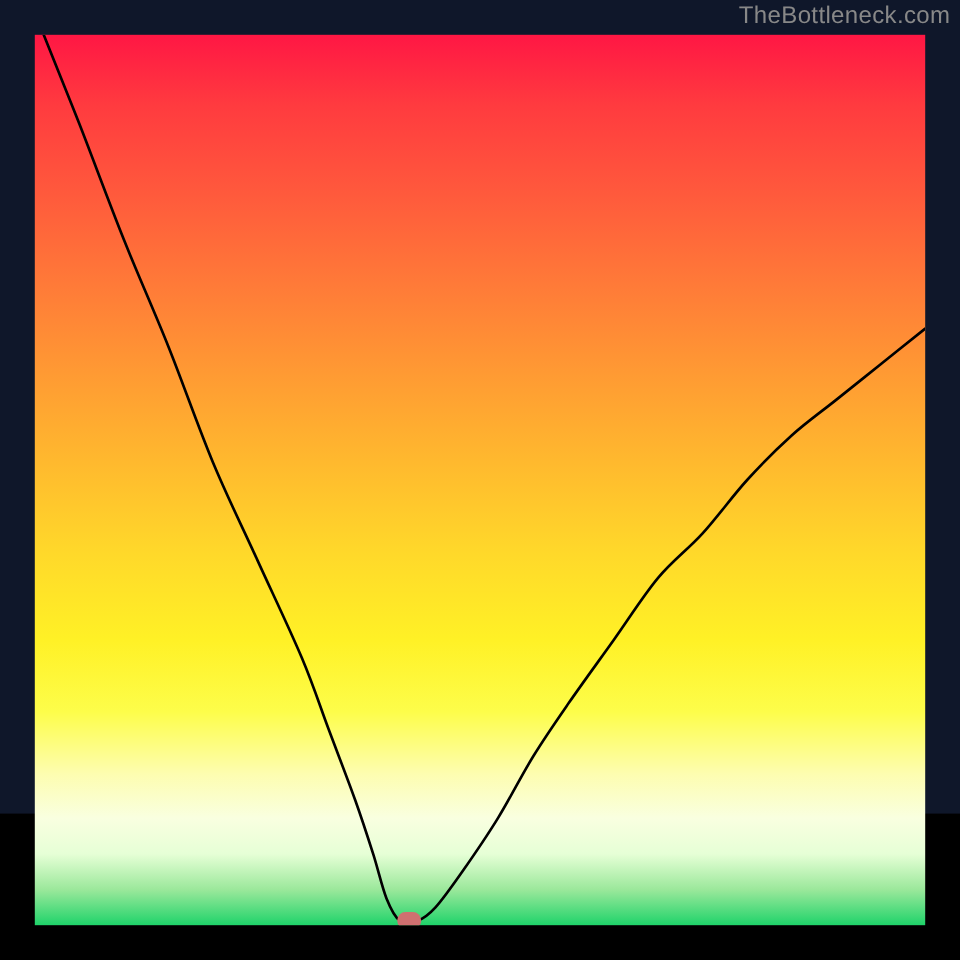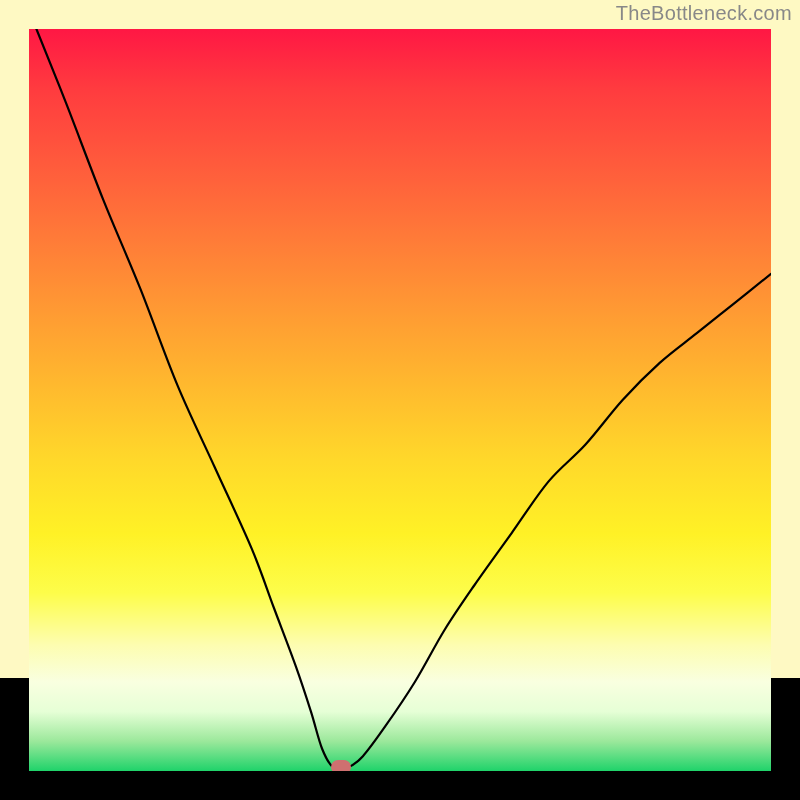--- a/index.html
+++ b/index.html
@@ -8,21 +8,21 @@
     width: 800px;
     height: 800px;
     background: #000;
     overflow: hidden;
     font-family: Arial, Helvetica, sans-serif;
   }
   .frame {
     position: relative;
     width: 800px;
     height: 678px;
-    background: #fef9c3;
+    background: #0f172a;
     text-align: right;
   }
   .attribution {
     position: absolute;
     top: 2px;
     right: 8px;
     color: #888;
     font-size: 20px;
     font-weight: 500;
     letter-spacing: 0.3px;

